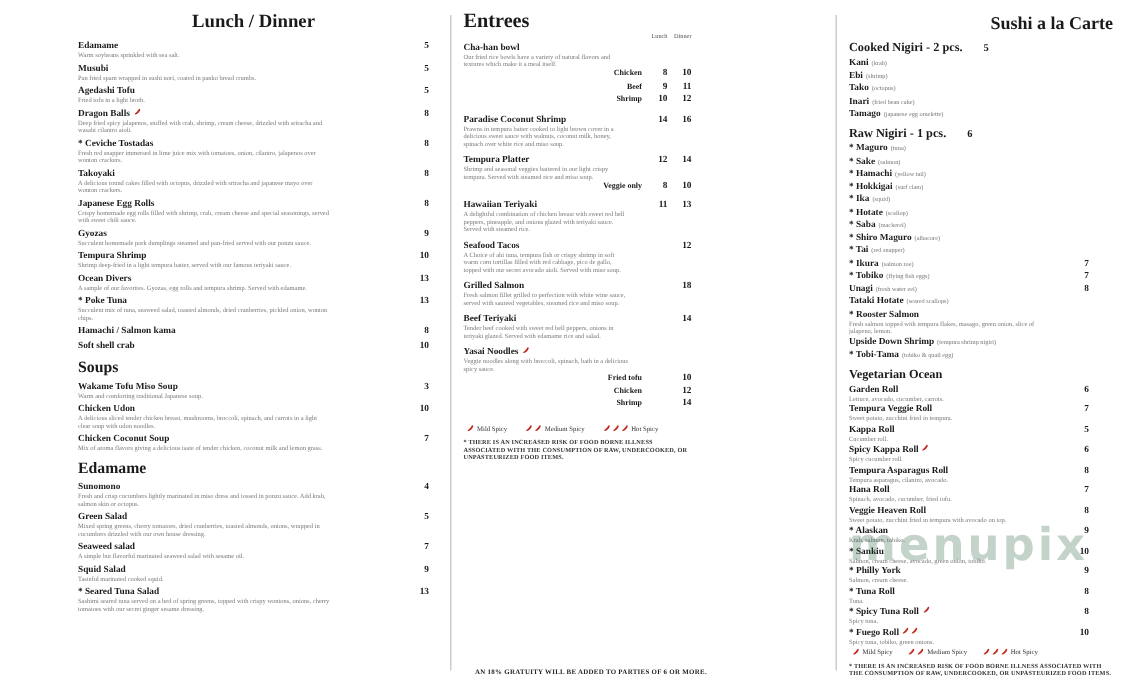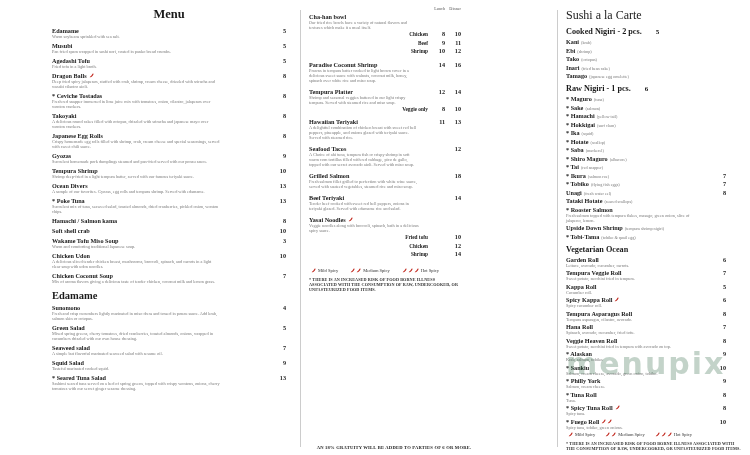--- a/index.html
+++ b/index.html
@@ -35,40 +35,40 @@
   .slabel{font-weight:700;font-size:5.3px;margin-right:3px}
   .legend{display:flex;gap:10px;margin-top:9px;align-items:center}
   .lgroup{display:inline-flex;align-items:center;gap:2px}
   .llabel{font-size:4.5px;color:#333}
   .peppers{display:inline-flex;gap:1px;margin-left:2px;align-items:center}
   .pep svg{display:block}
   .rawnote{font-size:4.2px;color:#333;margin-top:4px;max-width:152px;line-height:5.2px;font-weight:700;letter-spacing:.1px}
   .gratuity{position:absolute;bottom:5px;left:8px;width:170px;text-align:center;font-size:4.6px;font-weight:700;letter-spacing:.2px;color:#222}
 
   
-  .sushi-title{font-weight:400;font-size:12px;line-height:14px;text-align:left;margin-bottom:2px}
+  .sushi-title{font-weight:700;font-size:12px;line-height:14px;text-align:right;margin-bottom:2px}
   .right-wrap{width:160px}
   .col-right .sec-head{font-size:8.2px;margin:5px 0 2px;display:flex;align-items:center}
   .rhprice{font-weight:700;font-size:7px;margin-left:14px}
   .col-right .item{margin-bottom:1.5px}
   .col-right .idesc{max-width:126px}
   .right-bottom{position:absolute;bottom:4px;left:8px;width:178px}
   .right-bottom .legend{gap:8px;margin-top:0}
   .right-bottom .rawnote{max-width:176px}
 
   .watermark{position:absolute;left:566px;top:346px;font-family:"DejaVu Sans",sans-serif;font-size:30px;font-weight:700;color:#14532d;opacity:.25;letter-spacing:2px;pointer-events:none;z-index:4}
 </style>
 </head>
 <body>
 
 <div class="page">
 
   <div class="col-left">
     <div class="menu-title">
-      <div>Menu</div>
+      <div>Lunch / Dinner</div>
     </div>
     <div id="left-sections">
         <div class="lsec">
           <div class="item">
             <div class="irow">
               <span class="iname">Edamame</span>
               <span class="spacer"></span>
               <span class="iprice">5</span>
             </div>
             <div class="idesc">Warm soybeans sprinkled with sea salt.</div>
@@ -169,20 +169,21 @@
           </div>
           <div class="item">
             <div class="irow">
               <span class="iname">Soft shell crab</span>
               <span class="spacer"></span>
               <span class="iprice">10</span>
             </div>
           </div>
         </div>
         <div class="lsec">
+          <div class="sec-head">Soups</div>
           <div class="item">
             <div class="irow">
               <span class="iname">Wakame Tofu Miso Soup</span>
               <span class="spacer"></span>
               <span class="iprice">3</span>
             </div>
             <div class="idesc">Warm and comforting traditional Japanese soup.</div>
           </div>
           <div class="item">
             <div class="irow">
@@ -244,20 +245,21 @@
             <div class="idesc">Sashimi seared tuna served on a bed of spring greens, topped with crispy wontons, onions, cherry tomatoes with our secret ginger sesame dressing.</div>
           </div>
         </div>
       </div>
   </div>
 
   <div class="vdiv"></div>
 
   <div class="col-mid">
     <div class="mid-wrap">
+      <div class="entrees-title">Entrees</div>
       <div class="ld-head" id="ld-head">
           <span class="spacer"></span>
           <span class="ldlab">Lunch</span>
           <span class="ldlab">Dinner</span>
         </div>
       <div id="mid-items">
           <div class="item mitem">
             <div class="irow">
               <span class="iname">Cha-han bowl</span>
               <span class="spacer"></span>

